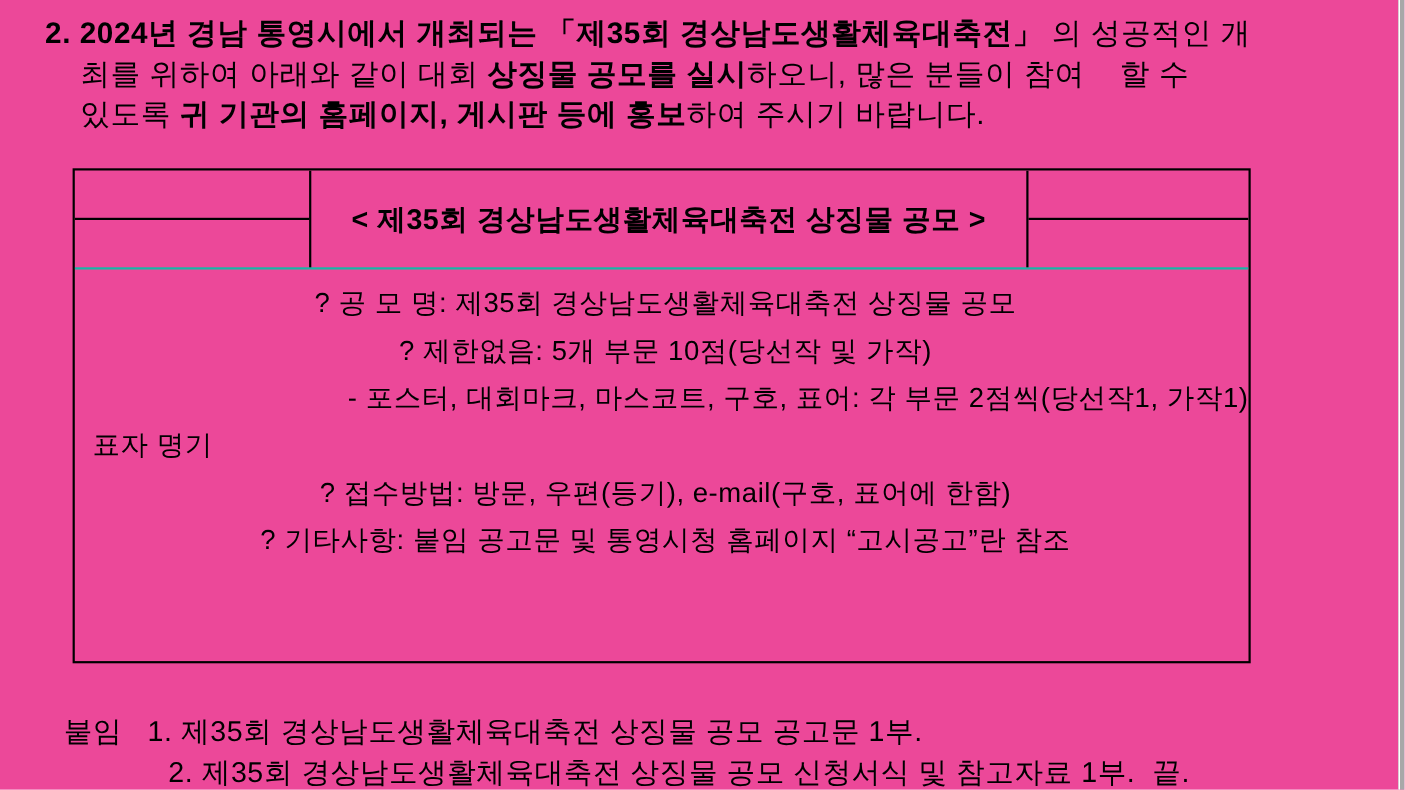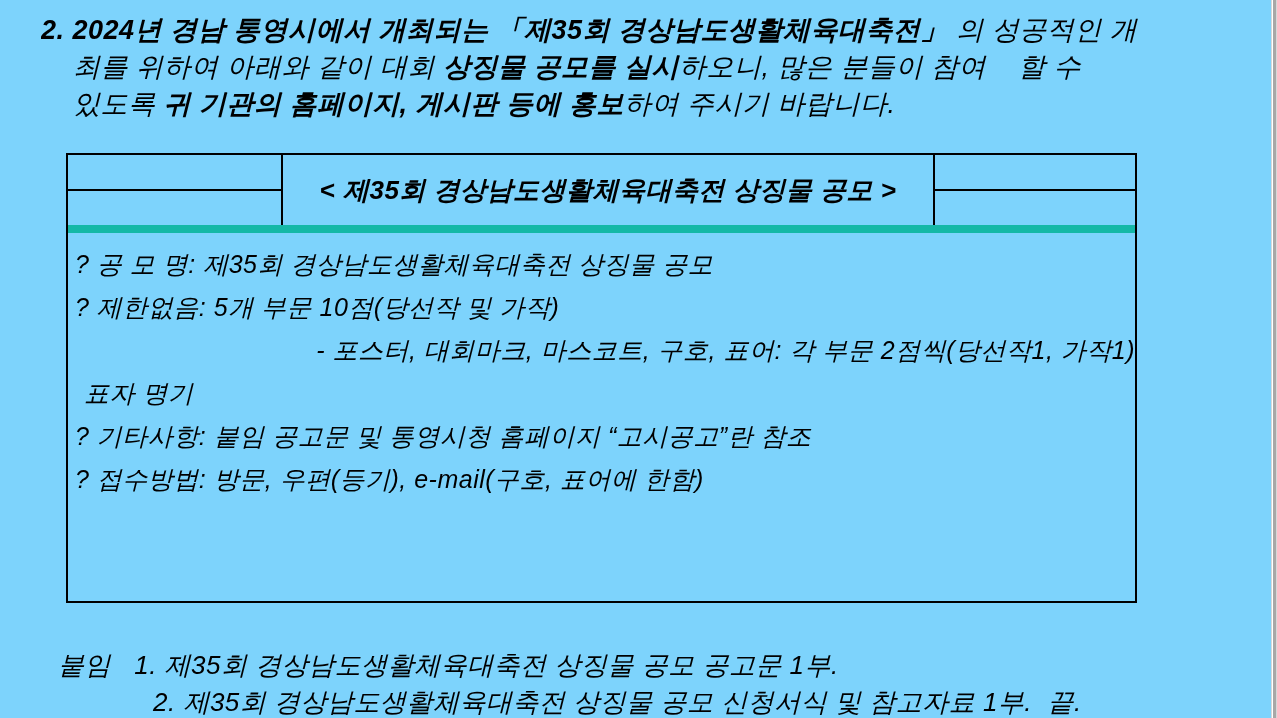--- a/index.html
+++ b/index.html
@@ -9,22 +9,21 @@
     width: 1277px;
     height: 718px;
     overflow: hidden;
     font-family: "Liberation Sans", "DejaVu Sans", sans-serif;
     color: #000000;
   }
   .page {
     position: relative;
     width: 1277px;
     height: 718px;
-    background: #7dd3fc;
-    font-style: italic;
+    background: #ec4899;
   }
 
   
   .intro {
     position: absolute;
     left: 41px;
     top: 12px;
     width: 1110px;
     font-size: 27px;
     line-height: 37px;
@@ -40,23 +39,23 @@
     position: absolute;
     left: 66px;
     top: 153px;
     width: 1071px;
     height: 450px;
     border: 2px solid #000;
     box-sizing: border-box;
     overflow: hidden;
   }
   .tbl-header {
-    height: 78px;
+    height: 90px;
     box-sizing: border-box;
-    border-bottom: 8px solid #14b8a6;
+    border-bottom: 2px solid #14b8a6;
     display: flex;
   }
   .hcell-left {
     width: 215px;
     box-sizing: border-box;
     border-right: 2px solid #000;
     display: flex;
     flex-direction: column;
   }
   .hcell-right {
@@ -80,21 +79,21 @@
     overflow: hidden;
   }
   .tbl-body {
     padding-top: 10px;
     font-size: 25px;
     line-height: 43px;
     letter-spacing: 0.5px;
     overflow: hidden;
   }
   .tbl-line { white-space: pre; }
-  .tbl-line.bullet { padding-left: 7px; }
+  .tbl-line.bullet { padding-left: 7px; text-align: center; }
   .tbl-line.dash   { padding-left: 20px; text-align: right; }
   .tbl-line.wrap   { padding-left: 16px; }
 
   
   .attachments {
     position: absolute;
     left: 58px;
     top: 631px;
     width: 1160px;
     font-size: 26px;
@@ -141,22 +140,22 @@
       <div class="hcell-right">
         <div class="hhalf top"></div>
         <div class="hhalf"></div>
       </div>
     </div>
     <div class="tbl-body">
         <div class="tbl-line bullet">? 공 모 명: 제35회 경상남도생활체육대축전 상징물 공모</div>
         <div class="tbl-line bullet">? 제한없음: 5개 부문 10점(당선작 및 가작)</div>
         <div class="tbl-line dash">- 포스터, 대회마크, 마스코트, 구호, 표어: 각 부문 2점씩(당선작1, 가작1)</div>
         <div class="tbl-line wrap">표자 명기</div>
+        <div class="tbl-line bullet">? 접수방법: 방문, 우편(등기), e-mail(구호, 표어에 한함)</div>
         <div class="tbl-line bullet">? 기타사항: 붙임 공고문 및 통영시청 홈페이지 “고시공고”란 참조</div>
-        <div class="tbl-line bullet">? 접수방법: 방문, 우편(등기), e-mail(구호, 표어에 한함)</div>
       </div>
   </div>
 
   <div class="attachments">
       <div class="att-line">붙임   1. 제35회 경상남도생활체육대축전 상징물 공모 공고문 1부.</div>
       <div class="att-line att-indent">2. 제35회 경상남도생활체육대축전 상징물 공모 신청서식 및 참고자료 1부.  끝.</div>
     </div>
 
   <div class="page-edge"></div>
 

